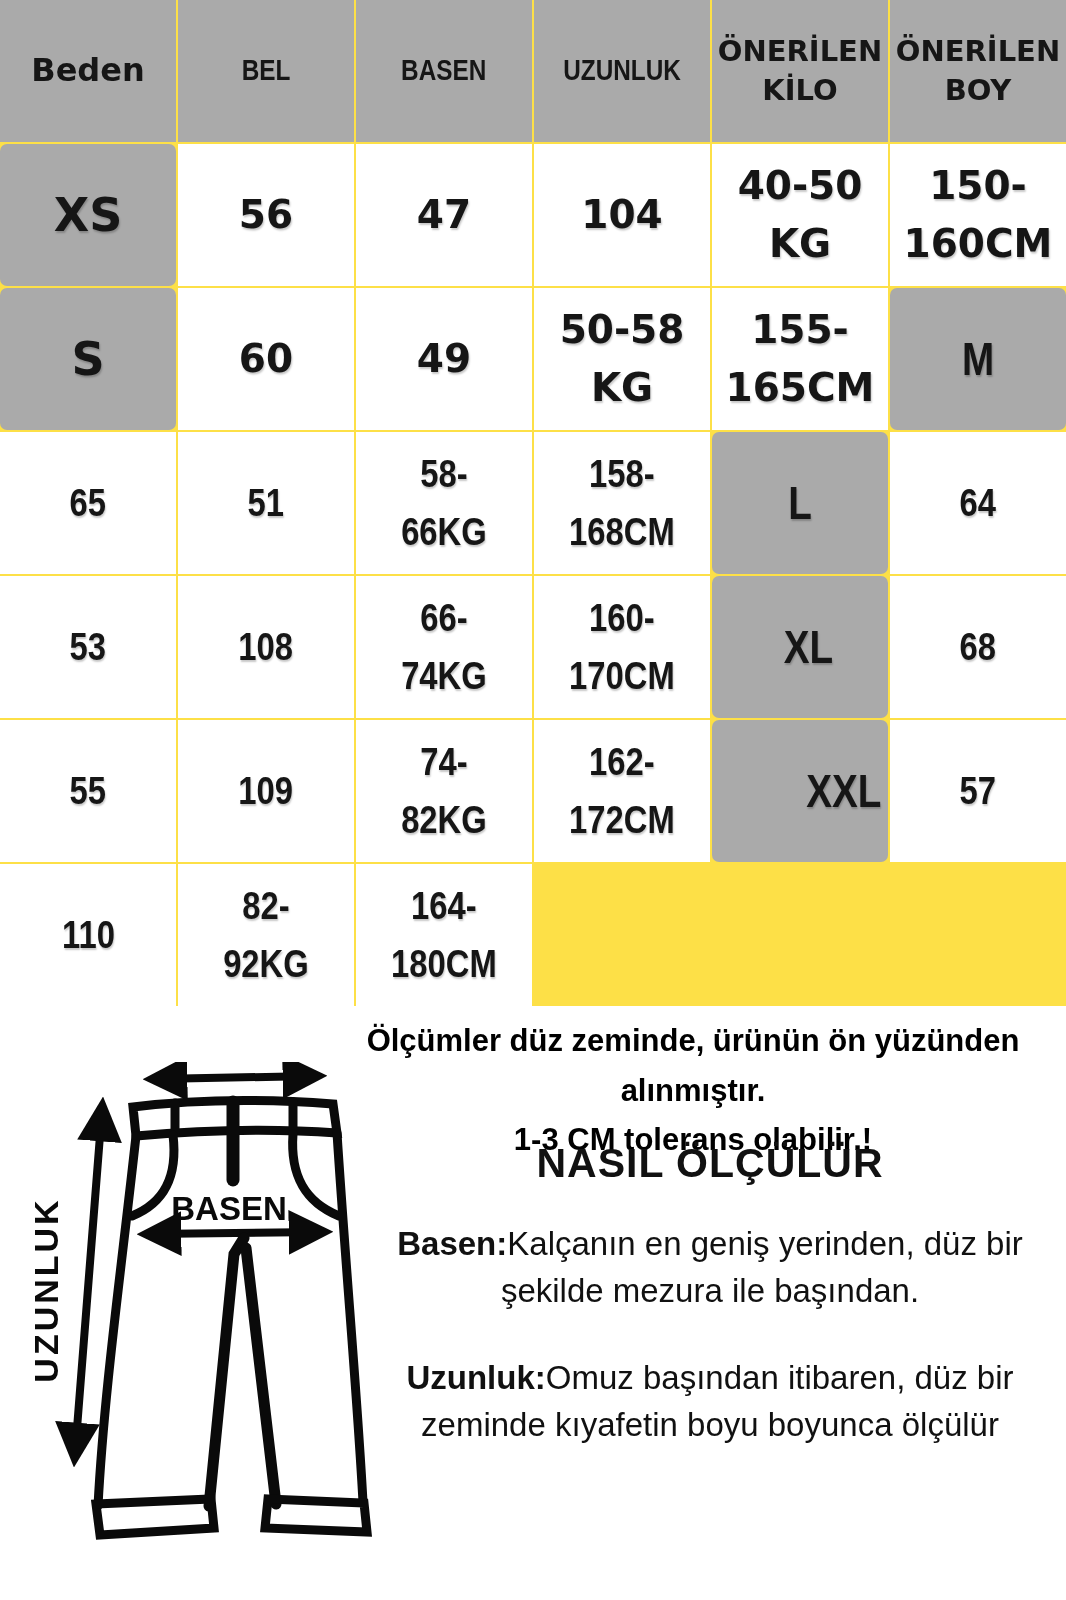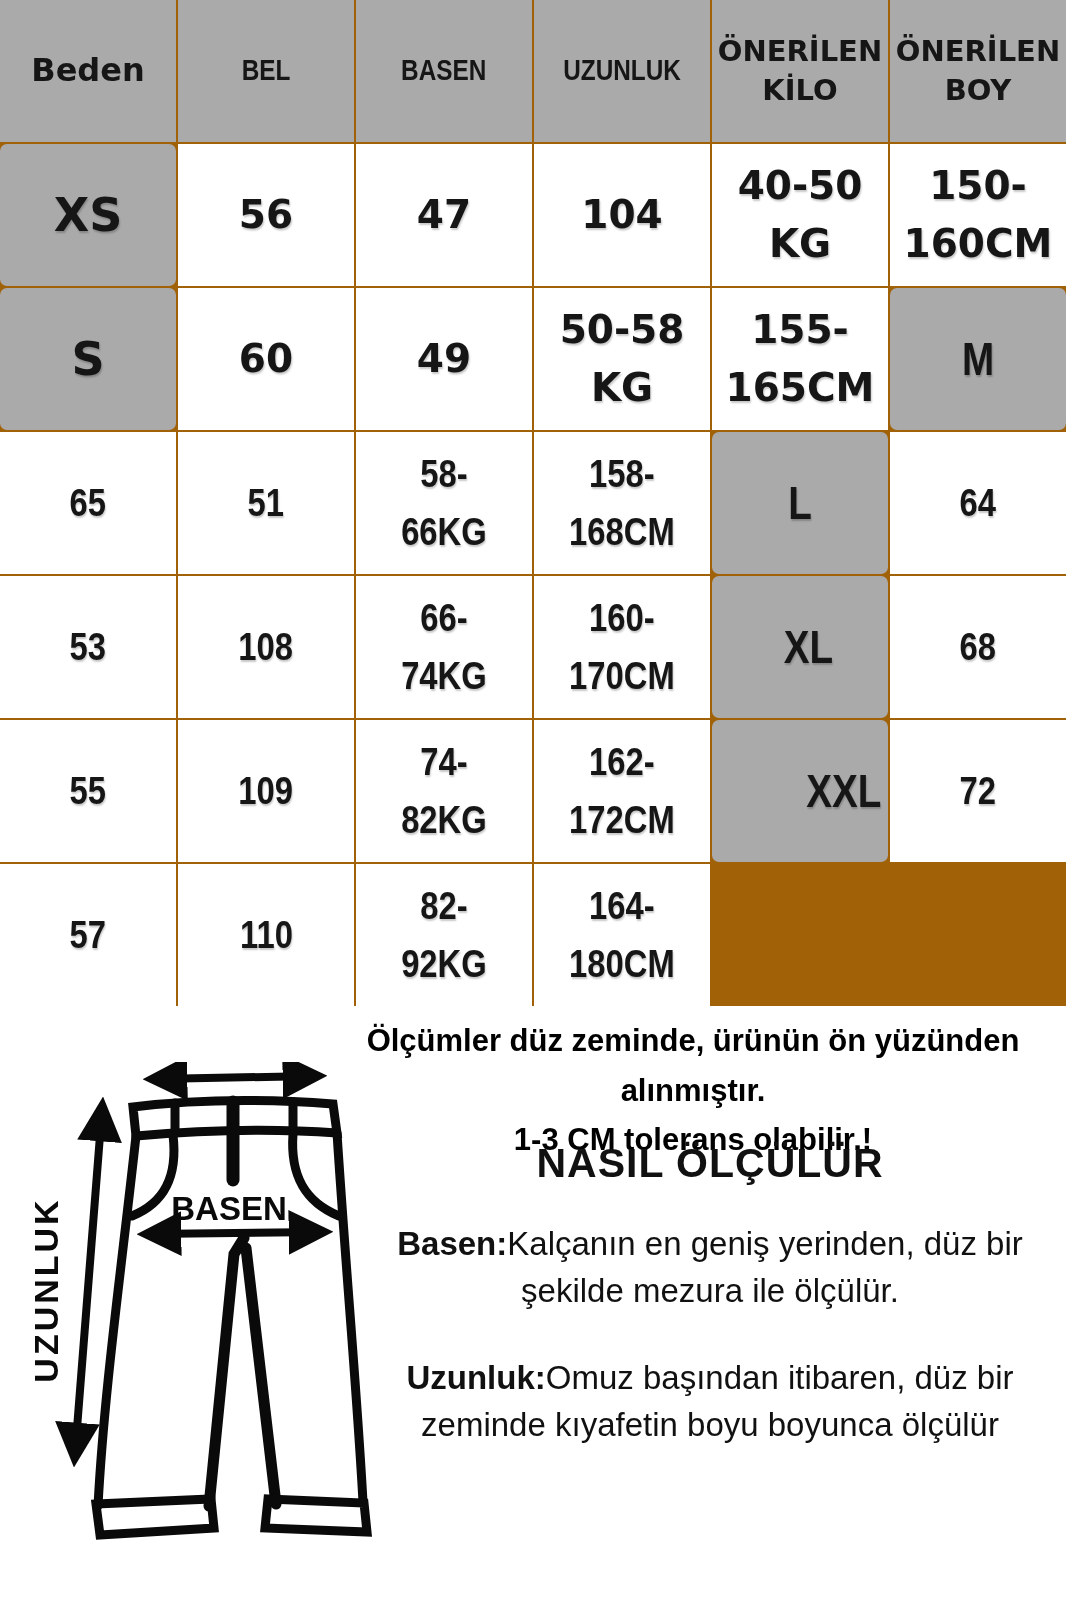--- a/index.html
+++ b/index.html
@@ -12,21 +12,21 @@
   }
 
   
   .size-table{
     position:absolute;left:0;top:0;
     width:1066px;
     display:grid;
     grid-template-columns:repeat(6,1fr);
     grid-auto-rows:142px;
     gap:2px;
-    background:#a16207;
+    background:#fde047;
   }
   .cell{
     background:#ffffff;
     display:flex;align-items:center;justify-content:center;
     text-align:center;
     white-space:pre-line;
     color:#161616;
   }
   .cell span{display:inline-block;}
   .gray{background:#aaaaaa;}
@@ -127,21 +127,20 @@
 170CM</span></div>
       <div class="cell gray sizecell" style="background: rgb(170, 170, 170); padding-left: 16px;"><span class="cond">XL</span></div>
       <div class="cell val"><span class="cond">68</span></div>
       <div class="cell val"><span class="cond">55</span></div>
       <div class="cell val"><span class="cond">109</span></div>
       <div class="cell val"><span class="cond">74-
 82KG</span></div>
       <div class="cell val"><span class="cond">162-
 172CM</span></div>
       <div class="cell gray sizecell" style="background: rgb(170, 170, 170); justify-content: flex-end;"><span class="cond">XXL</span></div>
-      <div class="cell val"><span class="cond">72</span></div>
       <div class="cell val"><span class="cond">57</span></div>
       <div class="cell val"><span class="cond">110</span></div>
       <div class="cell val"><span class="cond">82-
 92KG</span></div>
       <div class="cell val"><span class="cond">164-
 180CM</span></div>
     </div>
 
   <div class="note" style="color: #000000;">Ölçümler düz zeminde, ürünün ön yüzünden alınmıştır.
 1-3 CM tolerans olabilir.!</div>
@@ -182,17 +181,17 @@
         <path d="M 250,437 L 346,441 L 349,470 L 247,466 Z"></path>
       </g>
     </g>
 
     <text x="211" y="158" text-anchor="middle" font-family="Liberation Sans, sans-serif" font-size="33" font-weight="600" fill="#0a0a0a">BASEN</text>
     <text transform="translate(40,228) rotate(-90)" text-anchor="middle" font-family="Liberation Sans, sans-serif" font-size="34" font-weight="600" letter-spacing="3" fill="#0a0a0a">UZUNLUK</text>
   </svg>
 
   <div class="howto">
     <h2>NASIL ÖLÇÜLÜR</h2>
-    <p><b>Basen:</b><span>Kalçanın en geniş yerinden, düz bir şekilde mezura ile ölçülür.</span></p>
+    <p><b>Basen:</b><span>Kalçanın en geniş yerinden, düz bir şekilde mezura ile başından.</span></p>
     <p><b>Uzunluk:</b><span>Omuz başından itibaren, düz bir zeminde kıyafetin boyu boyunca ölçülür</span></p>
   </div>
 
 </div>
 
 </body></html>

